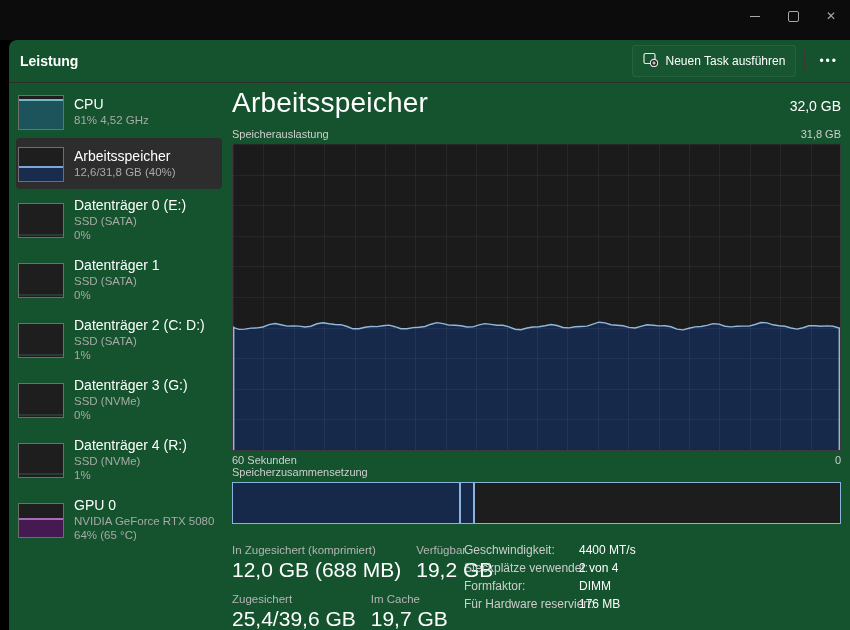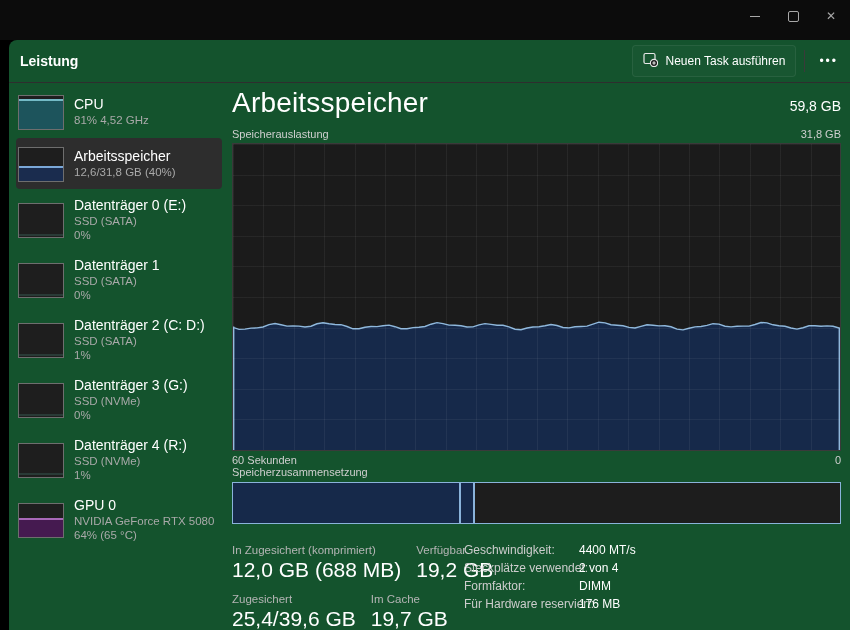--- a/index.html
+++ b/index.html
@@ -184,21 +184,21 @@
           <div class="sb-title">GPU 0</div>
           <div class="sb-sub">NVIDIA GeForce RTX 5080</div>
           <div class="sb-sub">64%  (65 °C)</div>
         </div>
       </div>
     </div>
 
   <div class="main">
     <div class="title-row">
       <div class="page-title">Arbeitsspeicher</div>
-      <div class="total-mem">59,8 GB</div>
+      <div class="total-mem">32,0 GB</div>
     </div>
     <div class="sub-row">
       <span>Speicherauslastung</span>
       <span>31,8 GB</span>
     </div>
     <div class="chart" id="chart">
       <svg id="chart-svg" width="607" height="306" viewBox="0 0 607 306">
           <path d="M0,306 L0.0,183.3 L6.0,185.4 L12.0,185.1 L18.0,184.1 L24.0,183.9 L30.0,183.0 L36.0,180.6 L42.0,179.5 L48.0,180.8 L54.0,182.1 L60.0,181.9 L66.0,182.1 L72.0,183.0 L78.0,182.2 L84.0,179.8 L90.0,178.8 L96.0,179.8 L102.0,180.5 L108.0,180.7 L114.0,182.5 L120.0,184.8 L126.0,184.8 L132.0,183.2 L138.0,182.5 L144.0,182.6 L150.0,181.7 L156.0,181.1 L162.0,182.7 L168.0,184.7 L174.0,184.7 L180.0,183.6 L186.0,183.3 L192.0,182.5 L198.0,180.2 L204.0,178.6 L210.0,179.6 L216.0,181.1 L222.0,181.3 L228.0,181.7 L234.0,183.0 L240.0,182.9 L246.0,180.9 L252.0,179.6 L258.0,180.4 L264.0,181.2 L270.0,181.3 L276.0,182.8 L282.0,185.2 L288.0,185.7 L294.0,184.0 L300.0,183.0 L306.0,182.8 L312.0,181.8 L318.0,180.5 L324.0,181.5 L330.0,183.5 L336.0,183.9 L342.0,182.8 L348.0,182.5 L354.0,182.1 L360.0,180.1 L366.0,178.2 L372.0,178.9 L378.0,180.7 L384.0,181.3 L390.0,181.8 L396.0,183.4 L402.0,184.0 L408.0,182.3 L414.0,180.7 L420.0,181.2 L426.0,181.9 L432.0,181.8 L438.0,182.8 L444.0,185.1 L450.0,185.9 L456.0,184.3 L462.0,182.9 L468.0,182.5 L474.0,181.4 L480.0,179.7 L486.0,180.1 L492.0,182.2 L498.0,182.9 L504.0,182.2 L510.0,182.1 L516.0,182.1 L522.0,180.5 L528.0,178.5 L534.0,178.9 L540.0,180.8 L546.0,181.7 L552.0,182.3 L558.0,184.0 L564.0,185.1 L570.0,183.7 L576.0,181.8 L582.0,181.8 L588.0,182.3 L594.0,181.9 L600.0,182.3 L607.0,184.3 L607,306 Z" fill="#16294a"></path>
           <path d="M0.7,306 L0.7,183.3 L0.0,183.3 L6.0,185.4 L12.0,185.1 L18.0,184.1 L24.0,183.9 L30.0,183.0 L36.0,180.6 L42.0,179.5 L48.0,180.8 L54.0,182.1 L60.0,181.9 L66.0,182.1 L72.0,183.0 L78.0,182.2 L84.0,179.8 L90.0,178.8 L96.0,179.8 L102.0,180.5 L108.0,180.7 L114.0,182.5 L120.0,184.8 L126.0,184.8 L132.0,183.2 L138.0,182.5 L144.0,182.6 L150.0,181.7 L156.0,181.1 L162.0,182.7 L168.0,184.7 L174.0,184.7 L180.0,183.6 L186.0,183.3 L192.0,182.5 L198.0,180.2 L204.0,178.6 L210.0,179.6 L216.0,181.1 L222.0,181.3 L228.0,181.7 L234.0,183.0 L240.0,182.9 L246.0,180.9 L252.0,179.6 L258.0,180.4 L264.0,181.2 L270.0,181.3 L276.0,182.8 L282.0,185.2 L288.0,185.7 L294.0,184.0 L300.0,183.0 L306.0,182.8 L312.0,181.8 L318.0,180.5 L324.0,181.5 L330.0,183.5 L336.0,183.9 L342.0,182.8 L348.0,182.5 L354.0,182.1 L360.0,180.1 L366.0,178.2 L372.0,178.9 L378.0,180.7 L384.0,181.3 L390.0,181.8 L396.0,183.4 L402.0,184.0 L408.0,182.3 L414.0,180.7 L420.0,181.2 L426.0,181.9 L432.0,181.8 L438.0,182.8 L444.0,185.1 L450.0,185.9 L456.0,184.3 L462.0,182.9 L468.0,182.5 L474.0,181.4 L480.0,179.7 L486.0,180.1 L492.0,182.2 L498.0,182.9 L504.0,182.2 L510.0,182.1 L516.0,182.1 L522.0,180.5 L528.0,178.5 L534.0,178.9 L540.0,180.8 L546.0,181.7 L552.0,182.3 L558.0,184.0 L564.0,185.1 L570.0,183.7 L576.0,181.8 L582.0,181.8 L588.0,182.3 L594.0,181.9 L600.0,182.3 L607.0,184.3 L606.3,184.3 L606.3,306" fill="none" stroke="#8fb8dc" stroke-width="1.4"></path>
         </svg>

